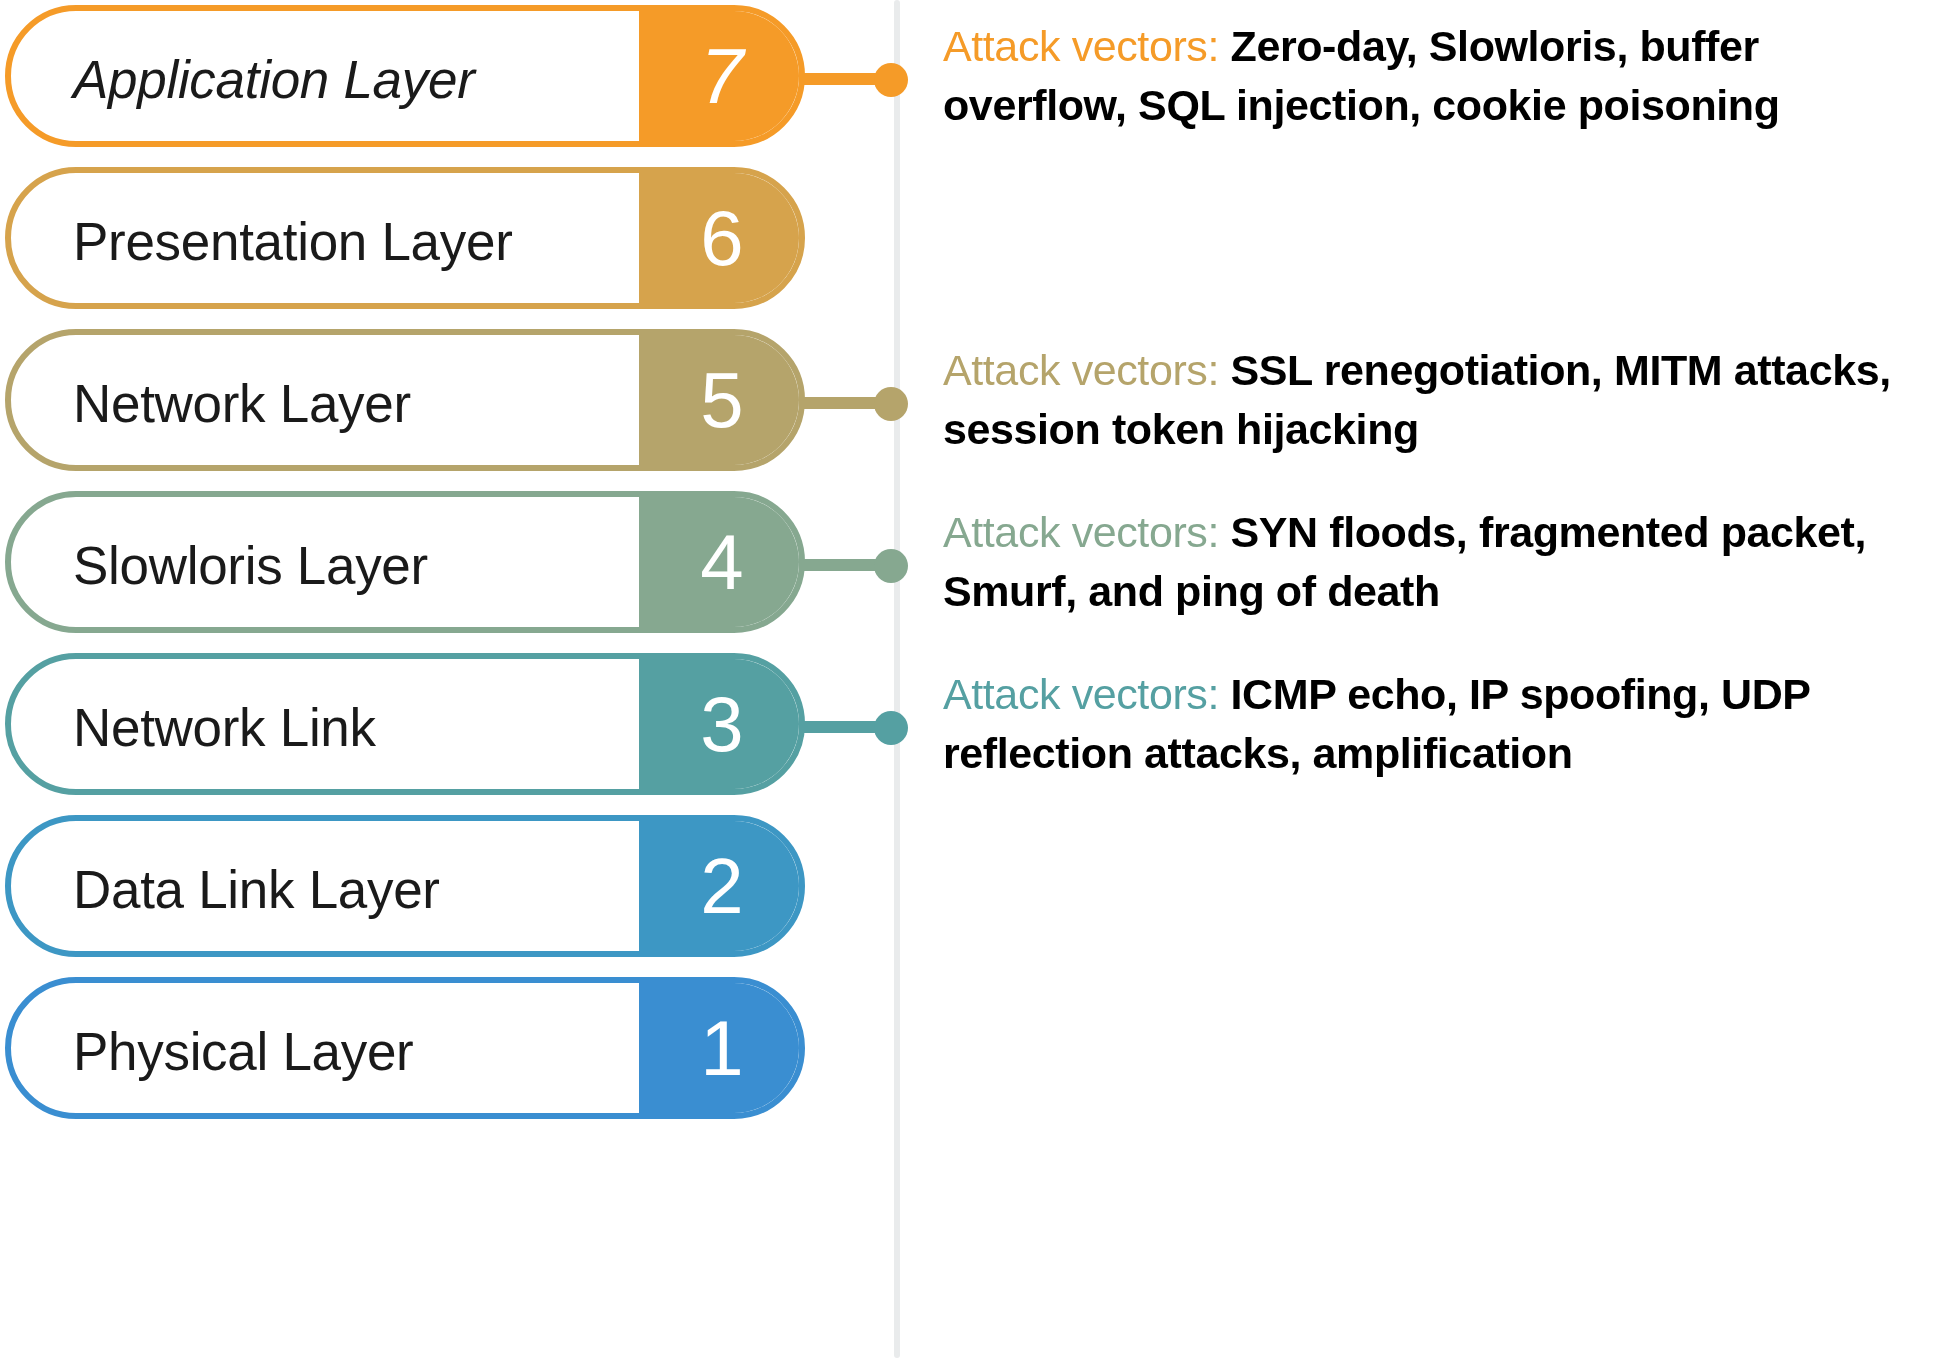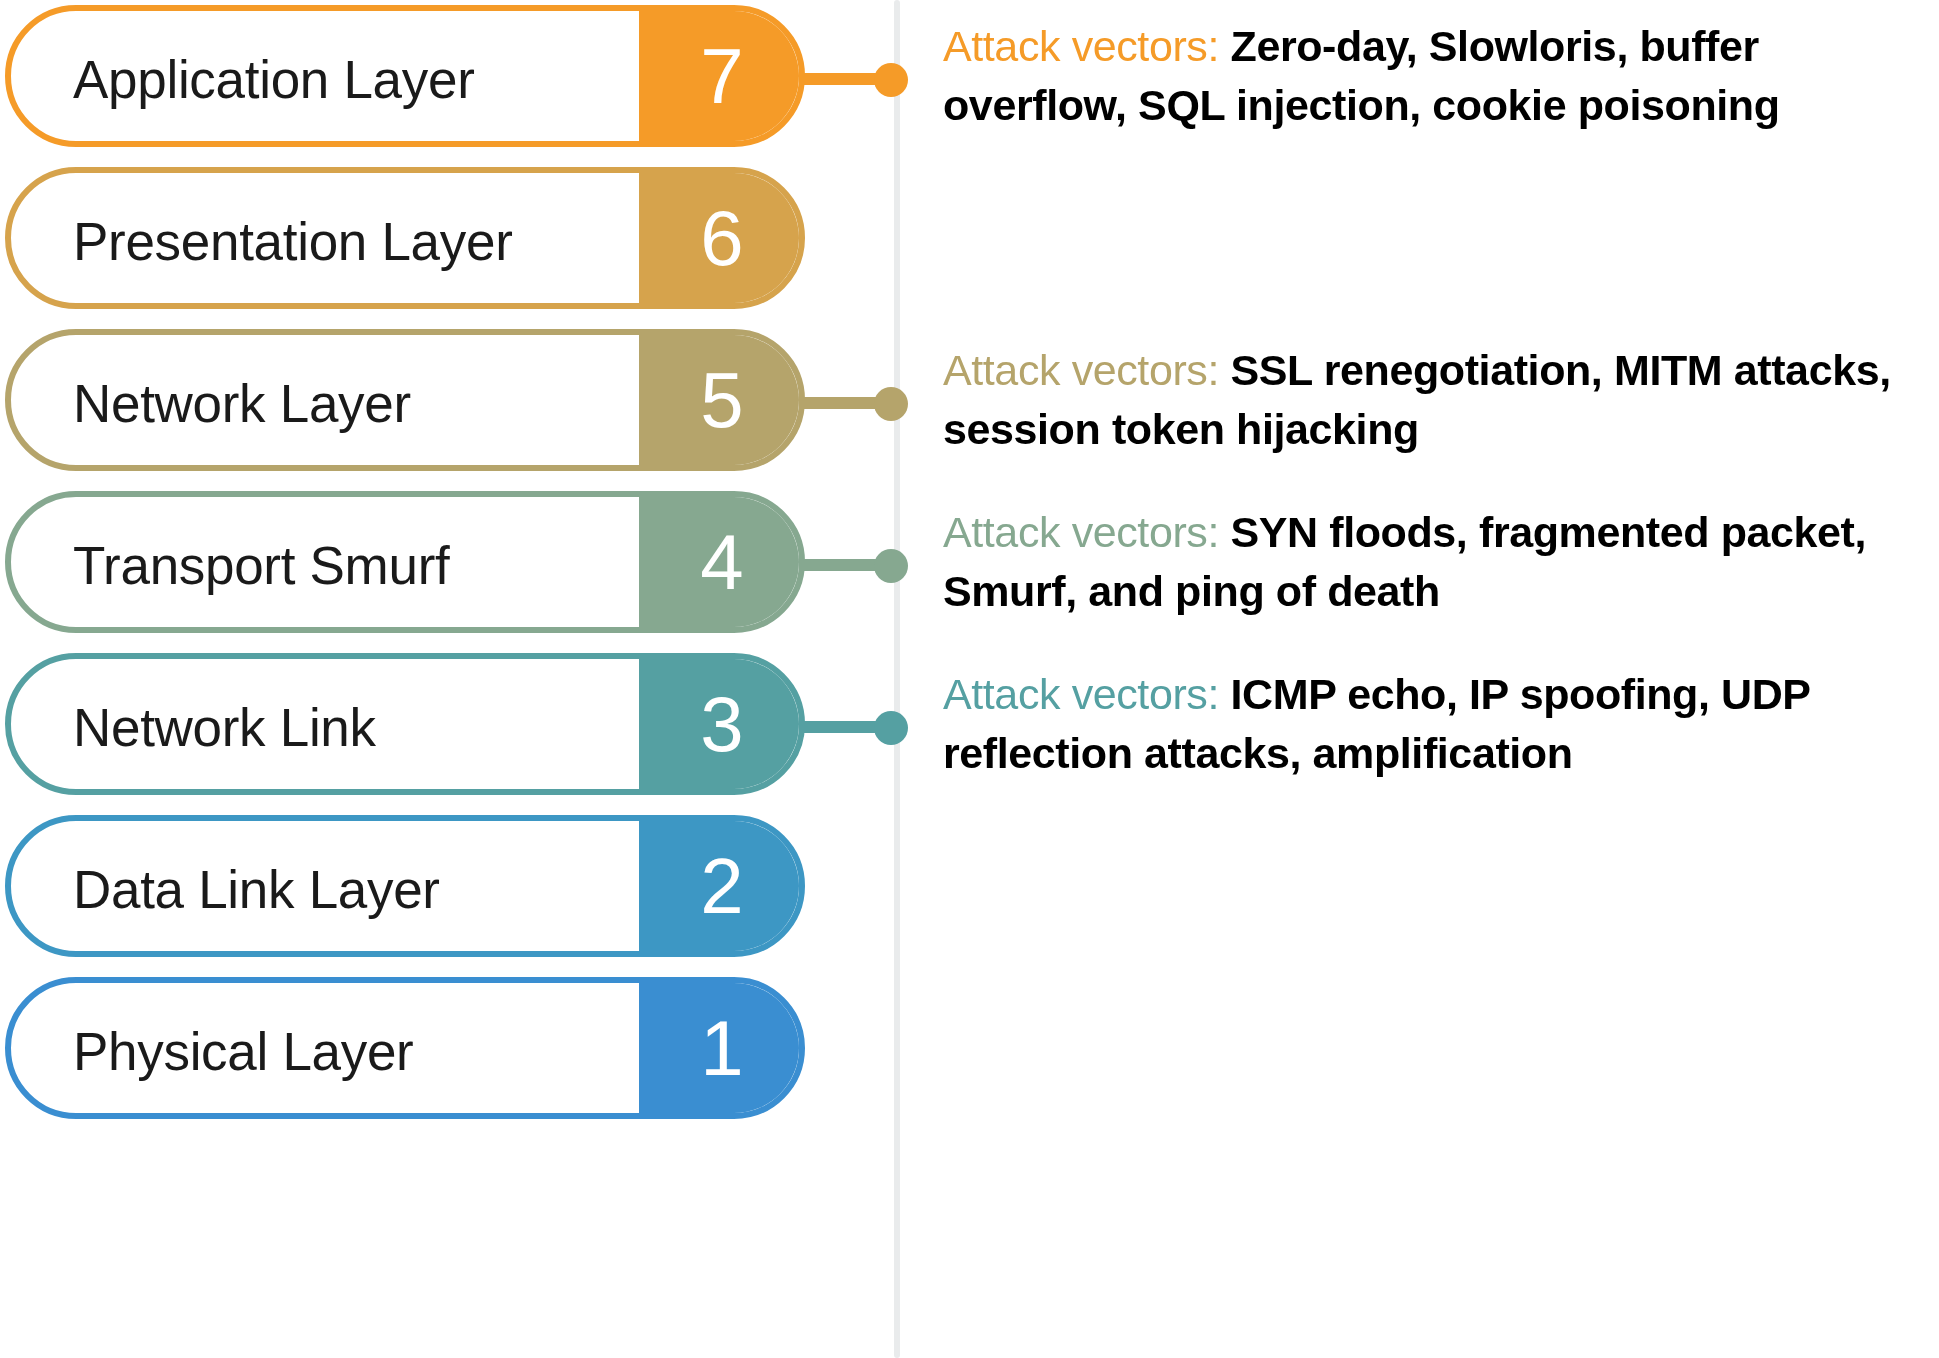--- a/index.html
+++ b/index.html
@@ -131,21 +131,21 @@
     font-weight: 700;
     color: #000000;
   }
 </style>
 </head>
 <body>
 
 <div id="diagram">
   <div class="divider-rail"></div>
 <div class="layer-row" style="top: 5px;">
-      <div class="pill" style="border-color: rgb(245, 155, 40);">
+      <div class="pill" style="border-color: rgb(245, 155, 40); font-style: italic;">
         <div class="pill-label">Application Layer</div>
         <div class="pill-number" style="background: rgb(245, 155, 40);">7</div>
       </div>
       <div class="connector">
         <div class="connector-line" style="background: rgb(245, 155, 40);"></div>
         <div class="connector-dot" style="background: rgb(245, 155, 40);"></div>
       </div>
       <div class="note" style="top: 12px;"><span class="note-key" style="color: rgb(245, 155, 40);">Attack vectors:</span> <span class="note-body">Zero-day, Slowloris, buffer overflow, SQL injection, cookie poisoning</span></div>
     </div>
     <div class="layer-row" style="top: 167px;">
@@ -160,21 +160,21 @@
         <div class="pill-number" style="background: rgb(181, 164, 107);">5</div>
       </div>
       <div class="connector">
         <div class="connector-line" style="background: rgb(181, 164, 107);"></div>
         <div class="connector-dot" style="background: rgb(181, 164, 107);"></div>
       </div>
       <div class="note" style="top: 12px;"><span class="note-key" style="color: rgb(181, 164, 107);">Attack vectors:</span> <span class="note-body">SSL renegotiation, MITM attacks, session token hijacking</span></div>
     </div>
     <div class="layer-row" style="top: 491px;">
       <div class="pill" style="border-color: rgb(134, 168, 144);">
-        <div class="pill-label">Transport Smurf</div>
+        <div class="pill-label">Slowloris Layer</div>
         <div class="pill-number" style="background: rgb(134, 168, 144);">4</div>
       </div>
       <div class="connector">
         <div class="connector-line" style="background: rgb(134, 168, 144);"></div>
         <div class="connector-dot" style="background: rgb(134, 168, 144);"></div>
       </div>
       <div class="note" style="top: 12px;"><span class="note-key" style="color: rgb(134, 168, 144);">Attack vectors:</span> <span class="note-body">SYN floods, fragmented packet, Smurf, and ping of death</span></div>
     </div>
     <div class="layer-row" style="top: 653px;">
       <div class="pill" style="border-color: rgb(85, 160, 162);">

